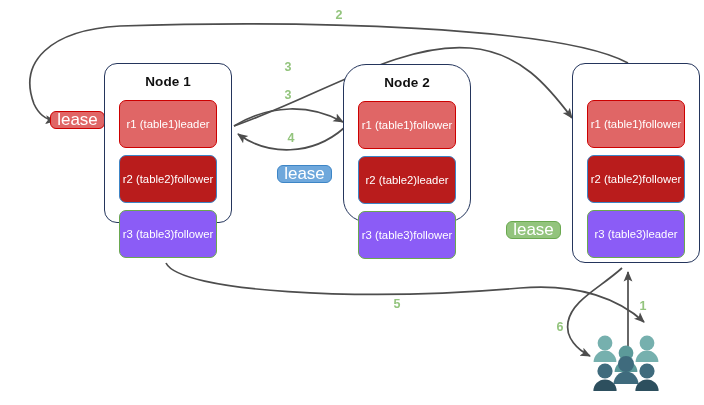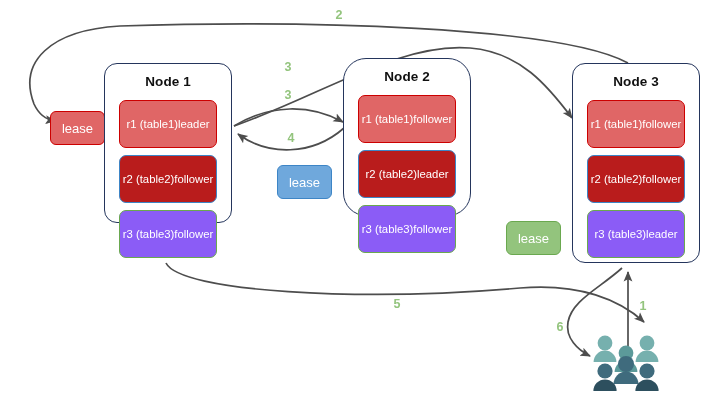--- a/index.html
+++ b/index.html
@@ -66,22 +66,22 @@
   .rep-green { background: #8b5cf6; border: 1.6px solid #6aa84f; }
 
   .lease {
     position: absolute;
     border-radius: 6px;
     box-sizing: border-box;
     display: flex;
     align-items: center;
     justify-content: center;
     color: #ffffff;
-    font-size: 13px;
-    height: 34px;
+    font-size: 17px;
+    height: 18px;
     width: 55px;
   }
   .lease-red   { background: #e06666; border: 1.6px solid #cc0000; }
   .lease-blue  { background: #6fa8dc; border: 1.6px solid #3d85c6; }
   .lease-green { background: #93c47d; border: 1.6px solid #6aa84f; }
 
   .step-label {
     position: absolute;
     font-size: 12.5px;
     font-weight: bold;
@@ -151,38 +151,37 @@
     <div class="replica rep-blue" style="top:91px;">
       <span class="rl">r2 (table2)</span>
       <span class="rl">follower</span>
     </div>
     <div class="replica rep-green" style="top:146px;">
       <span class="rl">r3 (table3)</span>
       <span class="rl">follower</span>
     </div>
   </div>
 
-  <div class="node-box" style="left:343px; top:58px; width:128px; height:158px;border-radius:23px;">
+  <div class="node-box" style="left:343px; top:64px; width:128px; height:158px;border-radius:23px;">
     <div class="node-title">Node 2</div>
     <div class="replica rep-red" style="top:36px;">
       <span class="rl">r1 (table1)</span>
       <span class="rl">follower</span>
     </div>
     <div class="replica rep-blue" style="top:91px;">
       <span class="rl">r2 (table2)</span>
       <span class="rl">leader</span>
     </div>
     <div class="replica rep-green" style="top:146px;">
       <span class="rl">r3 (table3)</span>
       <span class="rl">follower</span>
     </div>
   </div>
 
   <div class="node-box" style="left:572px; top:63px; width:128px; height:200px;">
-    <div class="node-title">Node 3</div>
     <div class="replica rep-red" style="top:36px;">
       <span class="rl">r1 (table1)</span>
       <span class="rl">follower</span>
     </div>
     <div class="replica rep-blue" style="top:91px;">
       <span class="rl">r2 (table2)</span>
       <span class="rl">follower</span>
     </div>
     <div class="replica rep-green" style="top:146px;">
       <span class="rl">r3 (table3)</span>

